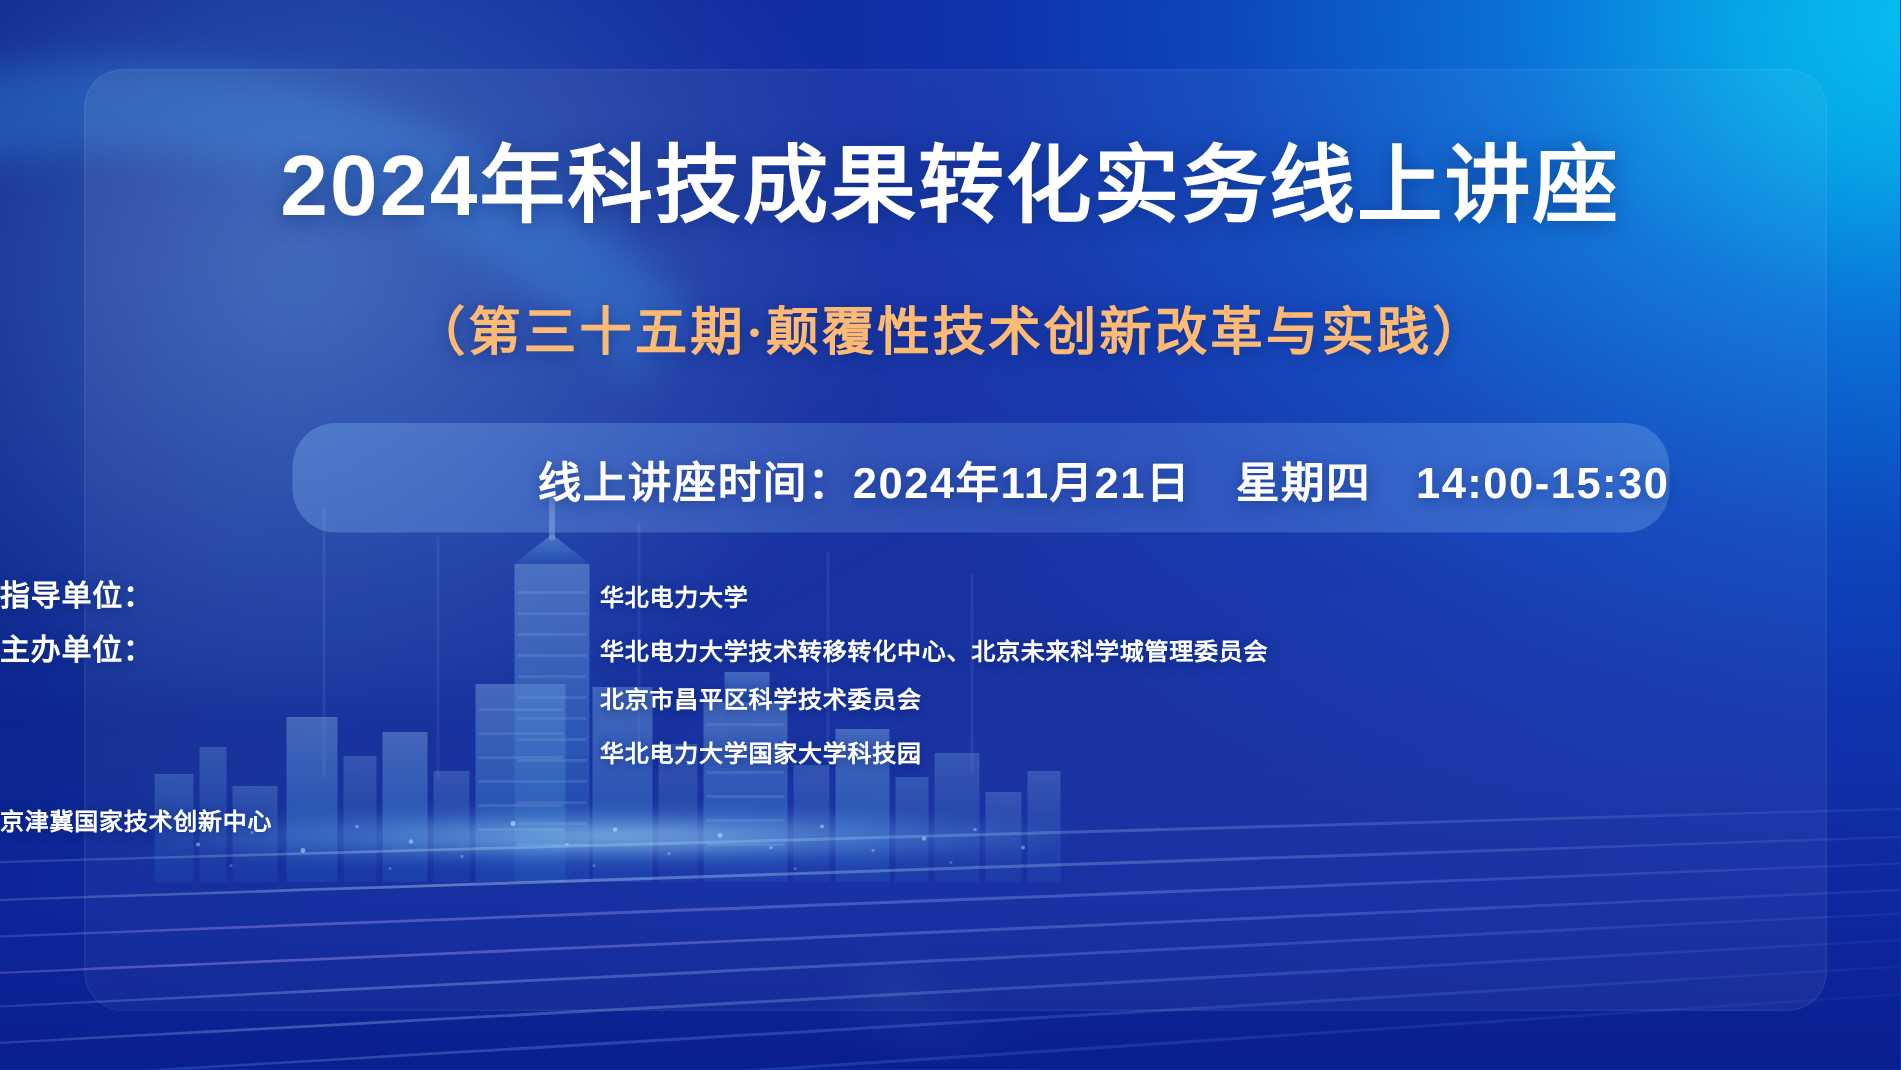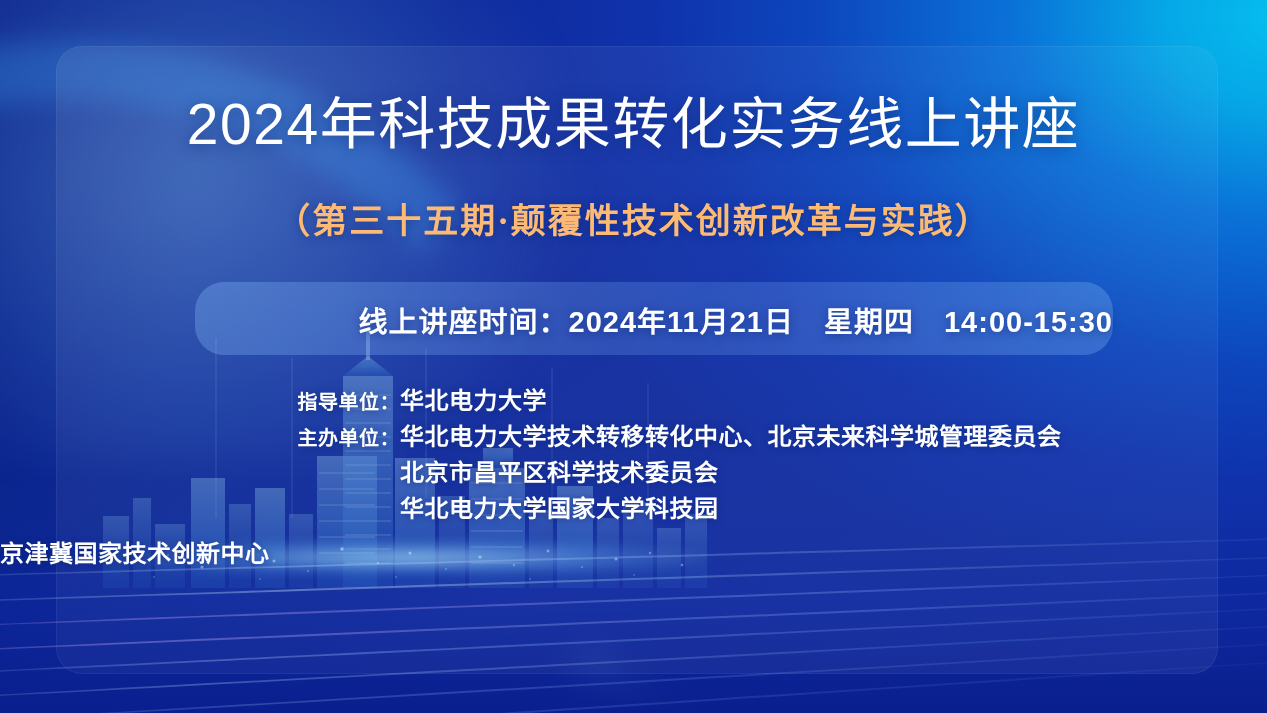--- a/index.html
+++ b/index.html
@@ -206,21 +206,21 @@
   }
 
   .title {
     position: absolute;
     top: 92px;
     left: 0;
     width: 100%;
     text-align: center;
     color: #ffffff;
     font-size: 57px;
-    font-weight: 400;
+    font-weight: 700;
     letter-spacing: 1.5px;
     line-height: 1.15;
     text-shadow: 0 2px 14px rgba(8, 34, 110, 0.55);
     white-space: nowrap;
   }
 
   .subtitle {
     position: absolute;
     top: 192px;
     left: 0;
@@ -262,31 +262,31 @@
     top: 381px;
     width: 100%;
   }
   .org-row {
     display: flex;
     align-items: baseline;
     height: 36px;
   }
   .org-label {
     width: 400px;
-    text-align: right;
+    text-align: left;
     color: #ffffff;
     font-size: 20px;
     font-weight: 700;
     letter-spacing: 0.5px;
     white-space: nowrap;
     text-shadow: 0 1px 7px rgba(8, 34, 110, 0.6);
   }
   .org-value {
     color: #ffffff;
-    font-size: 24px;
+    font-size: 16px;
     font-weight: 700;
     letter-spacing: 0.5px;
     white-space: nowrap;
     text-shadow: 0 1px 7px rgba(8, 34, 110, 0.6);
   }
   .org-row.gap-top { margin-top: 9px; }
 </style>
 </head>
 <body>
 

